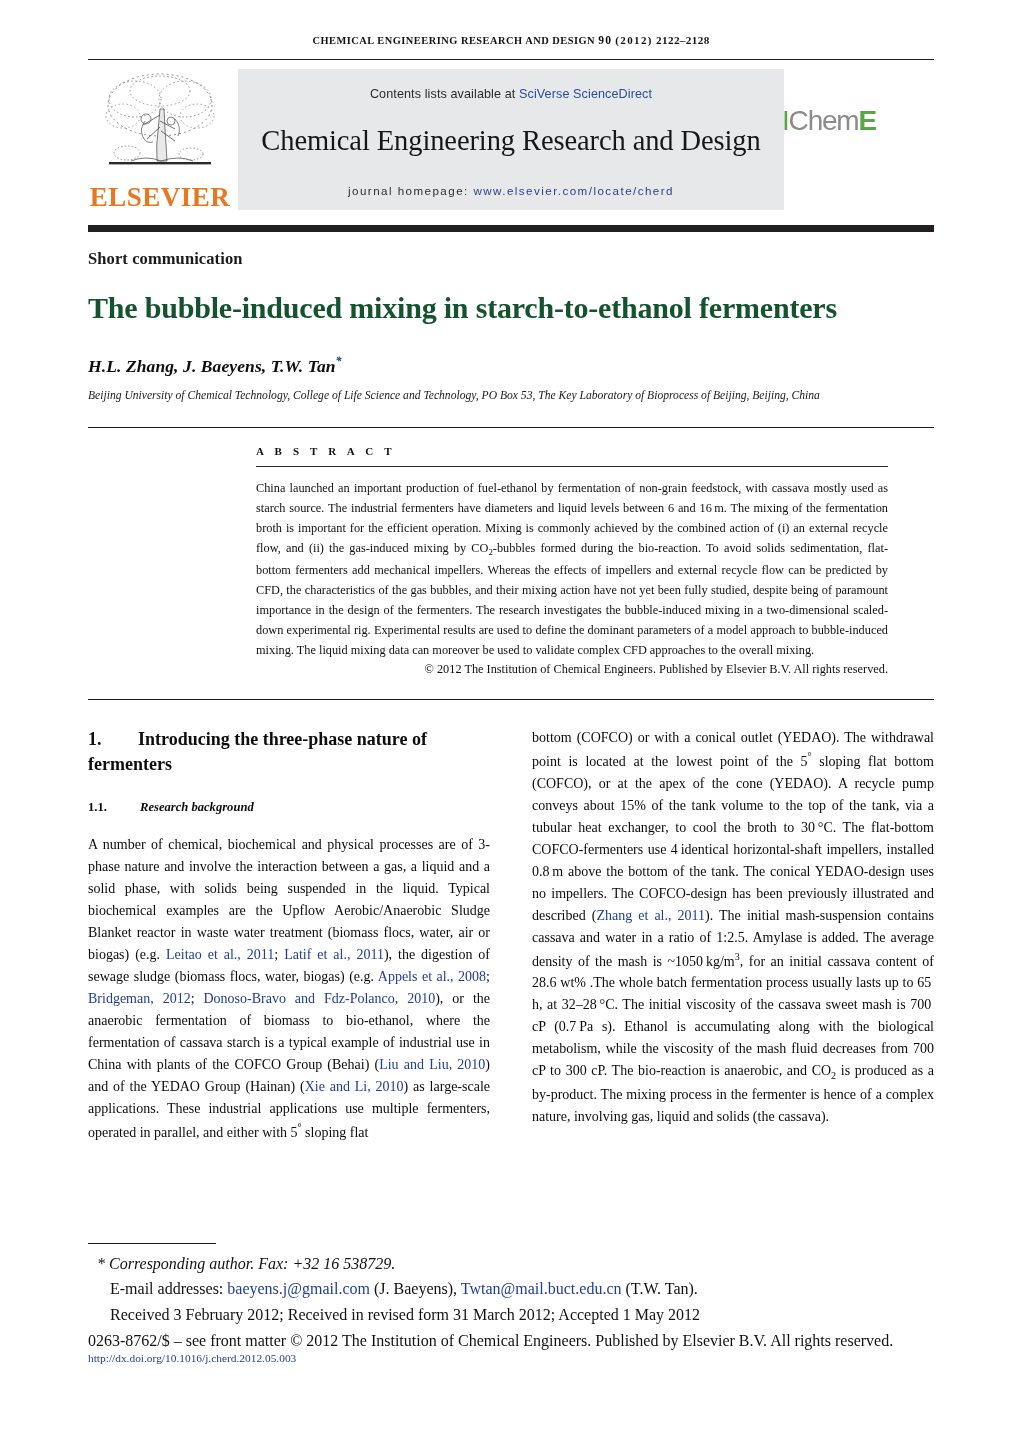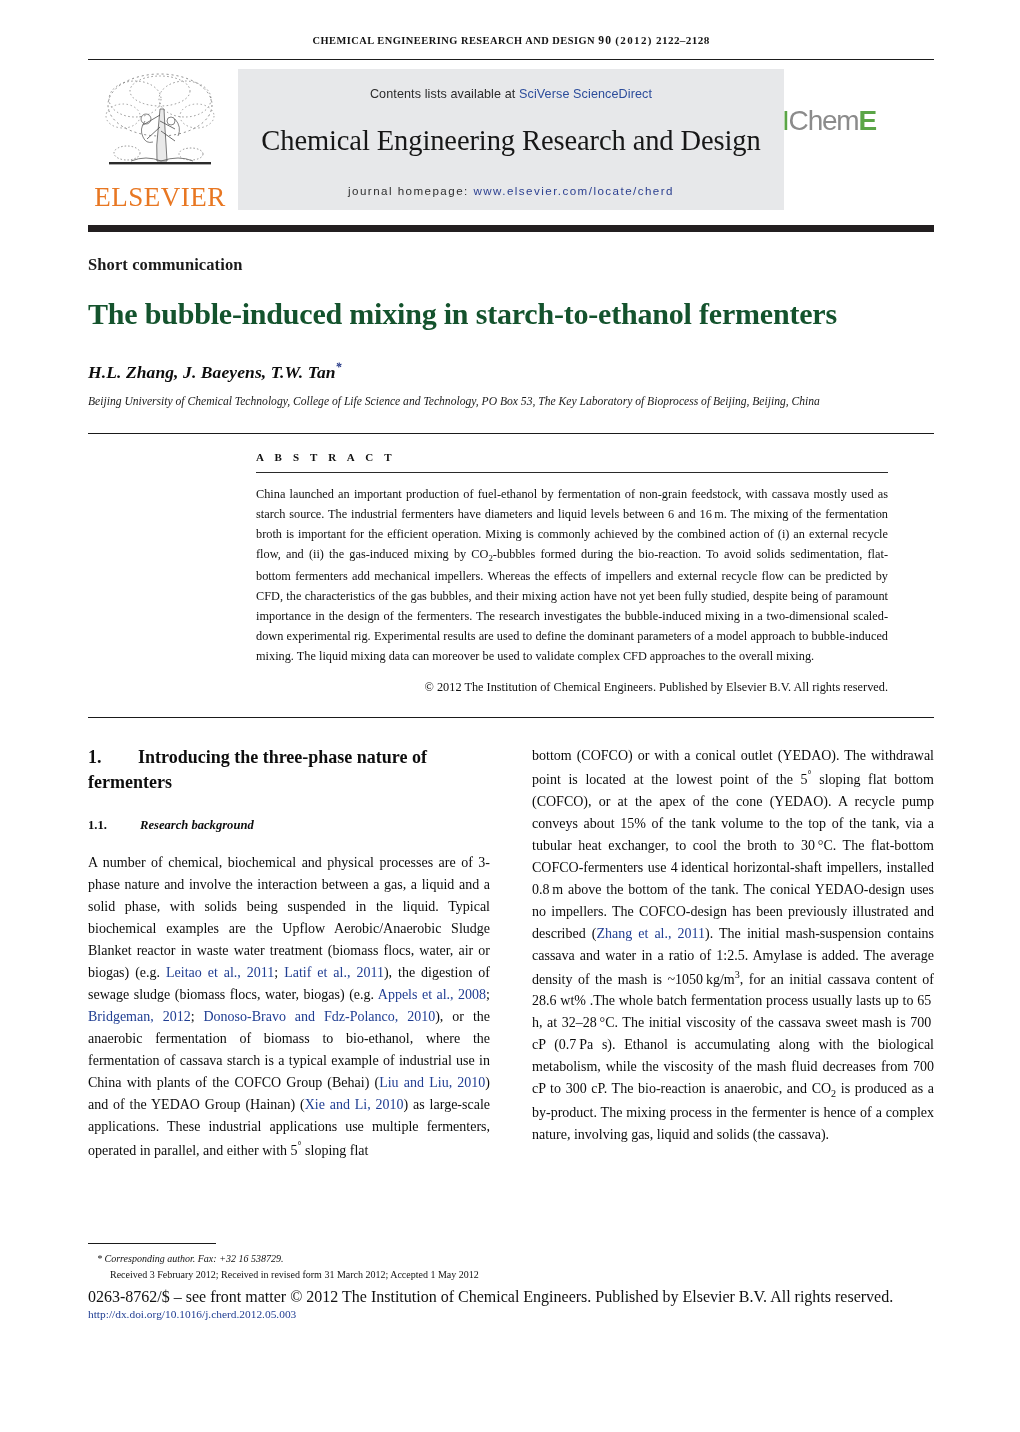--- a/index.html
+++ b/index.html
@@ -69,21 +69,21 @@
     text-align: center;
   }
   .tree-svg { display:block; margin: 0 auto; }
   .elsevier-word {
     font-family: "Liberation Serif", serif;
     color: #E87722;
     font-size: 27px;
     letter-spacing: 0.5px;
     line-height: 1;
     margin-top: 1px;
-    font-weight: 400;
+    font-weight: 700;
   }
   .mast-center {
     position: absolute;
     left: 150px;
     top: 2px;
     width: 546px;
     height: 141px;
     background: #e7e8ea;
     text-align: center;
   }
@@ -126,21 +126,21 @@
   .icheme .gb { color: #5aa546; font-weight: 700; }
 
   .rule-thick {
     margin-top: 8px;
     border-top: 7px solid #231f20;
     width: 100%;
   }
 
   
   .short-comm {
-    margin-top: 23px;
+    margin-top: 17px;
     font-size: 16.5px;
     font-weight: 700;
     color: #1a1a1a;
     letter-spacing: 0.1px;
   }
   .article-title {
     margin-top: 21px;
     font-size: 30px;
     font-weight: 700;
     color: #14532d;
@@ -188,21 +188,21 @@
     border-top: 1.1px solid #2a2a2a;
   }
   .abstract-text {
     margin-top: 11px;
     font-size: 12.3px;
     line-height: 1.63;
     text-align: justify;
     color: #101010;
   }
   .abstract-copy {
-    margin-top: 14px;
+    margin-top: 2px;
     font-size: 12.3px;
     text-align: right;
     color: #101010;
   }
   .keywords {
     margin-top: 18px;
     font-size: 12.3px;
     color: #101010;
   }
   .keywords .kw-label { font-style: italic; }
@@ -253,21 +253,21 @@
     position: absolute;
     left: 88px;
     top: 1243px;
     width: 846px;
   }
   .footer-rule {
     border-top: 1.3px solid #1a1a1a;
     width: 128px;
   }
   .fn {
-    font-size: 10px;
+    font-size: 16px;
     line-height: 1.58;
     color: #111;
     font-style: italic;
   }
   .fn-1 { margin-top: 7px; padding-left: 9px; }
   .fn-2 { padding-left: 22px; font-style: normal; }
   .fn-3 { padding-left: 22px; font-style: normal; }
   .fn a, .fn .link { color: #1f3d92; text-decoration: none; }
   .issn {
     margin-top: 5px;
@@ -376,18 +376,25 @@
     </div>
 
   </div>
 
   <div class="footer">
     <div class="footer-rule"></div>
     <div class="fn fn-1">
       <span>*</span>
       <span>Corresponding author. Fax: +32 16 538729.</span>
     </div>
+    <div class="fn fn-2">
+      <span>E-mail addresses:</span>
+      <span class="link">baeyens.j@gmail.com</span>
+      <span>(J. Baeyens),</span>
+      <span class="link">Twtan@mail.buct.edu.cn</span>
+      <span>(T.W. Tan).</span>
+    </div>
     <div class="fn fn-3">Received 3 February 2012; Received in revised form 31 March 2012; Accepted 1 May 2012</div>
     <div class="issn">0263-8762/$ – see front matter © 2012 The Institution of Chemical Engineers. Published by Elsevier B.V. All rights reserved.</div>
     <div class="doi">http://dx.doi.org/10.1016/j.cherd.2012.05.003</div>
   </div>
 
 </div>
 
 </body></html>

